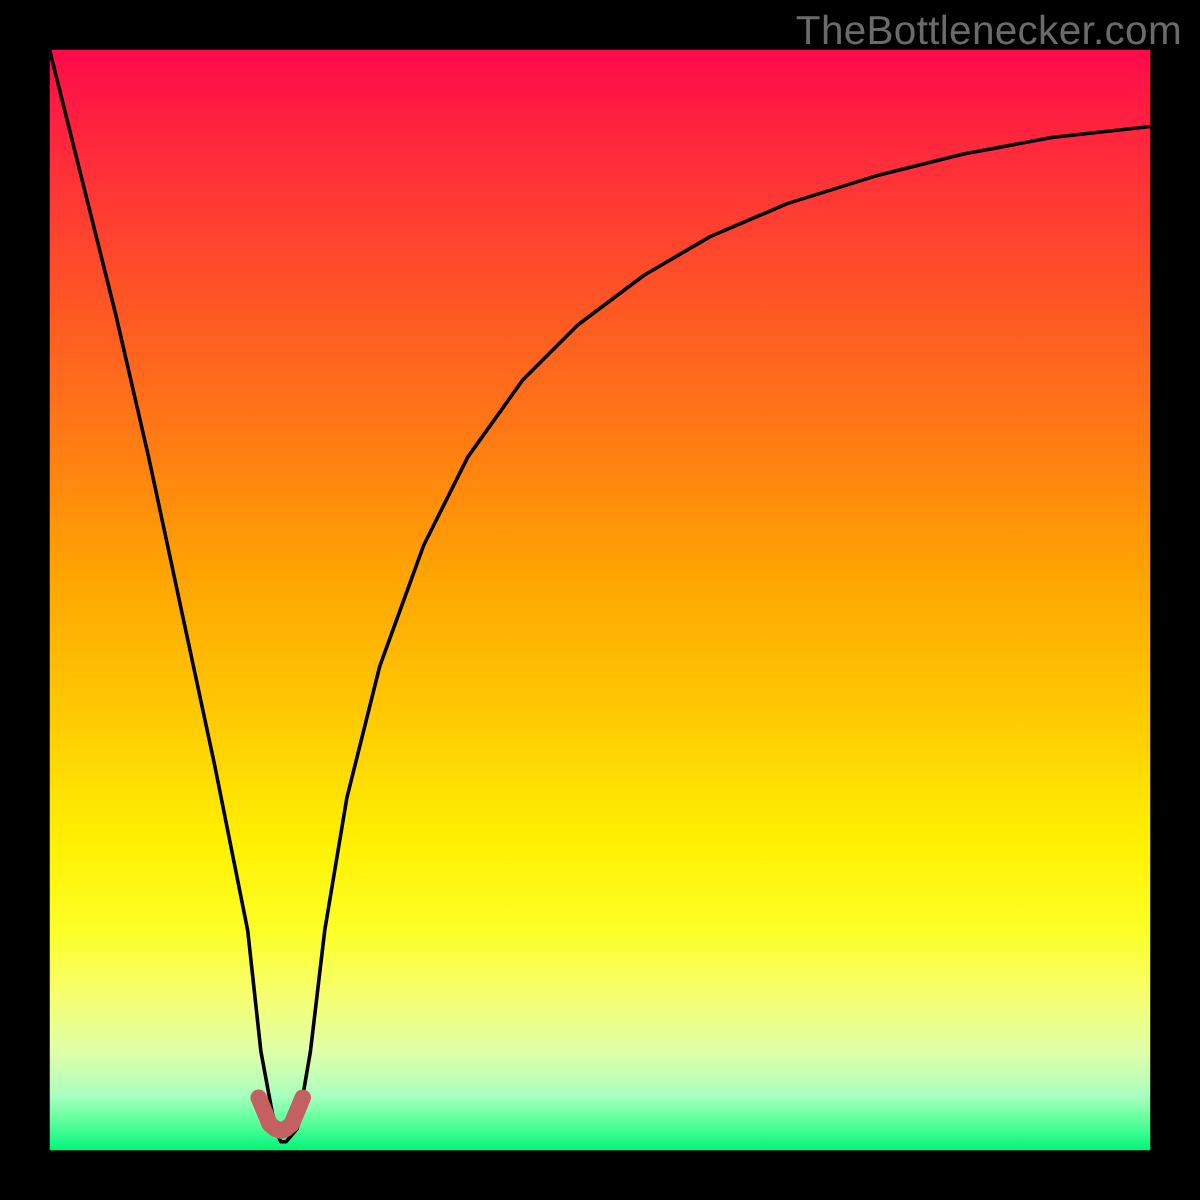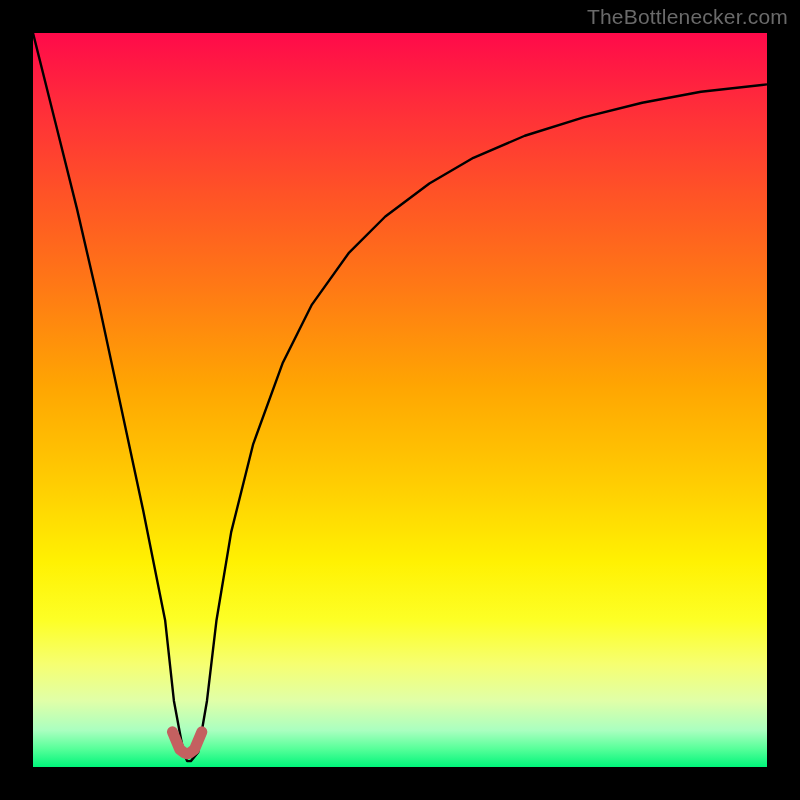--- a/index.html
+++ b/index.html
@@ -48,21 +48,21 @@
       #aaffc0 95%,
       #58ff9a 97.5%,
       #00f57a 100%
     );
   }
   .watermark {
     position: absolute;
     top: 5px;
     right: 12px;
     color: #6a6a6a;
-    font-size: 21px;
+    font-size: 27px;
     font-weight: 400;
     letter-spacing: 0.2px;
     user-select: none;
   }
   svg.curves {
     position: absolute;
     left: 0;
     top: 0;
     width: 734px;
     height: 734px;

